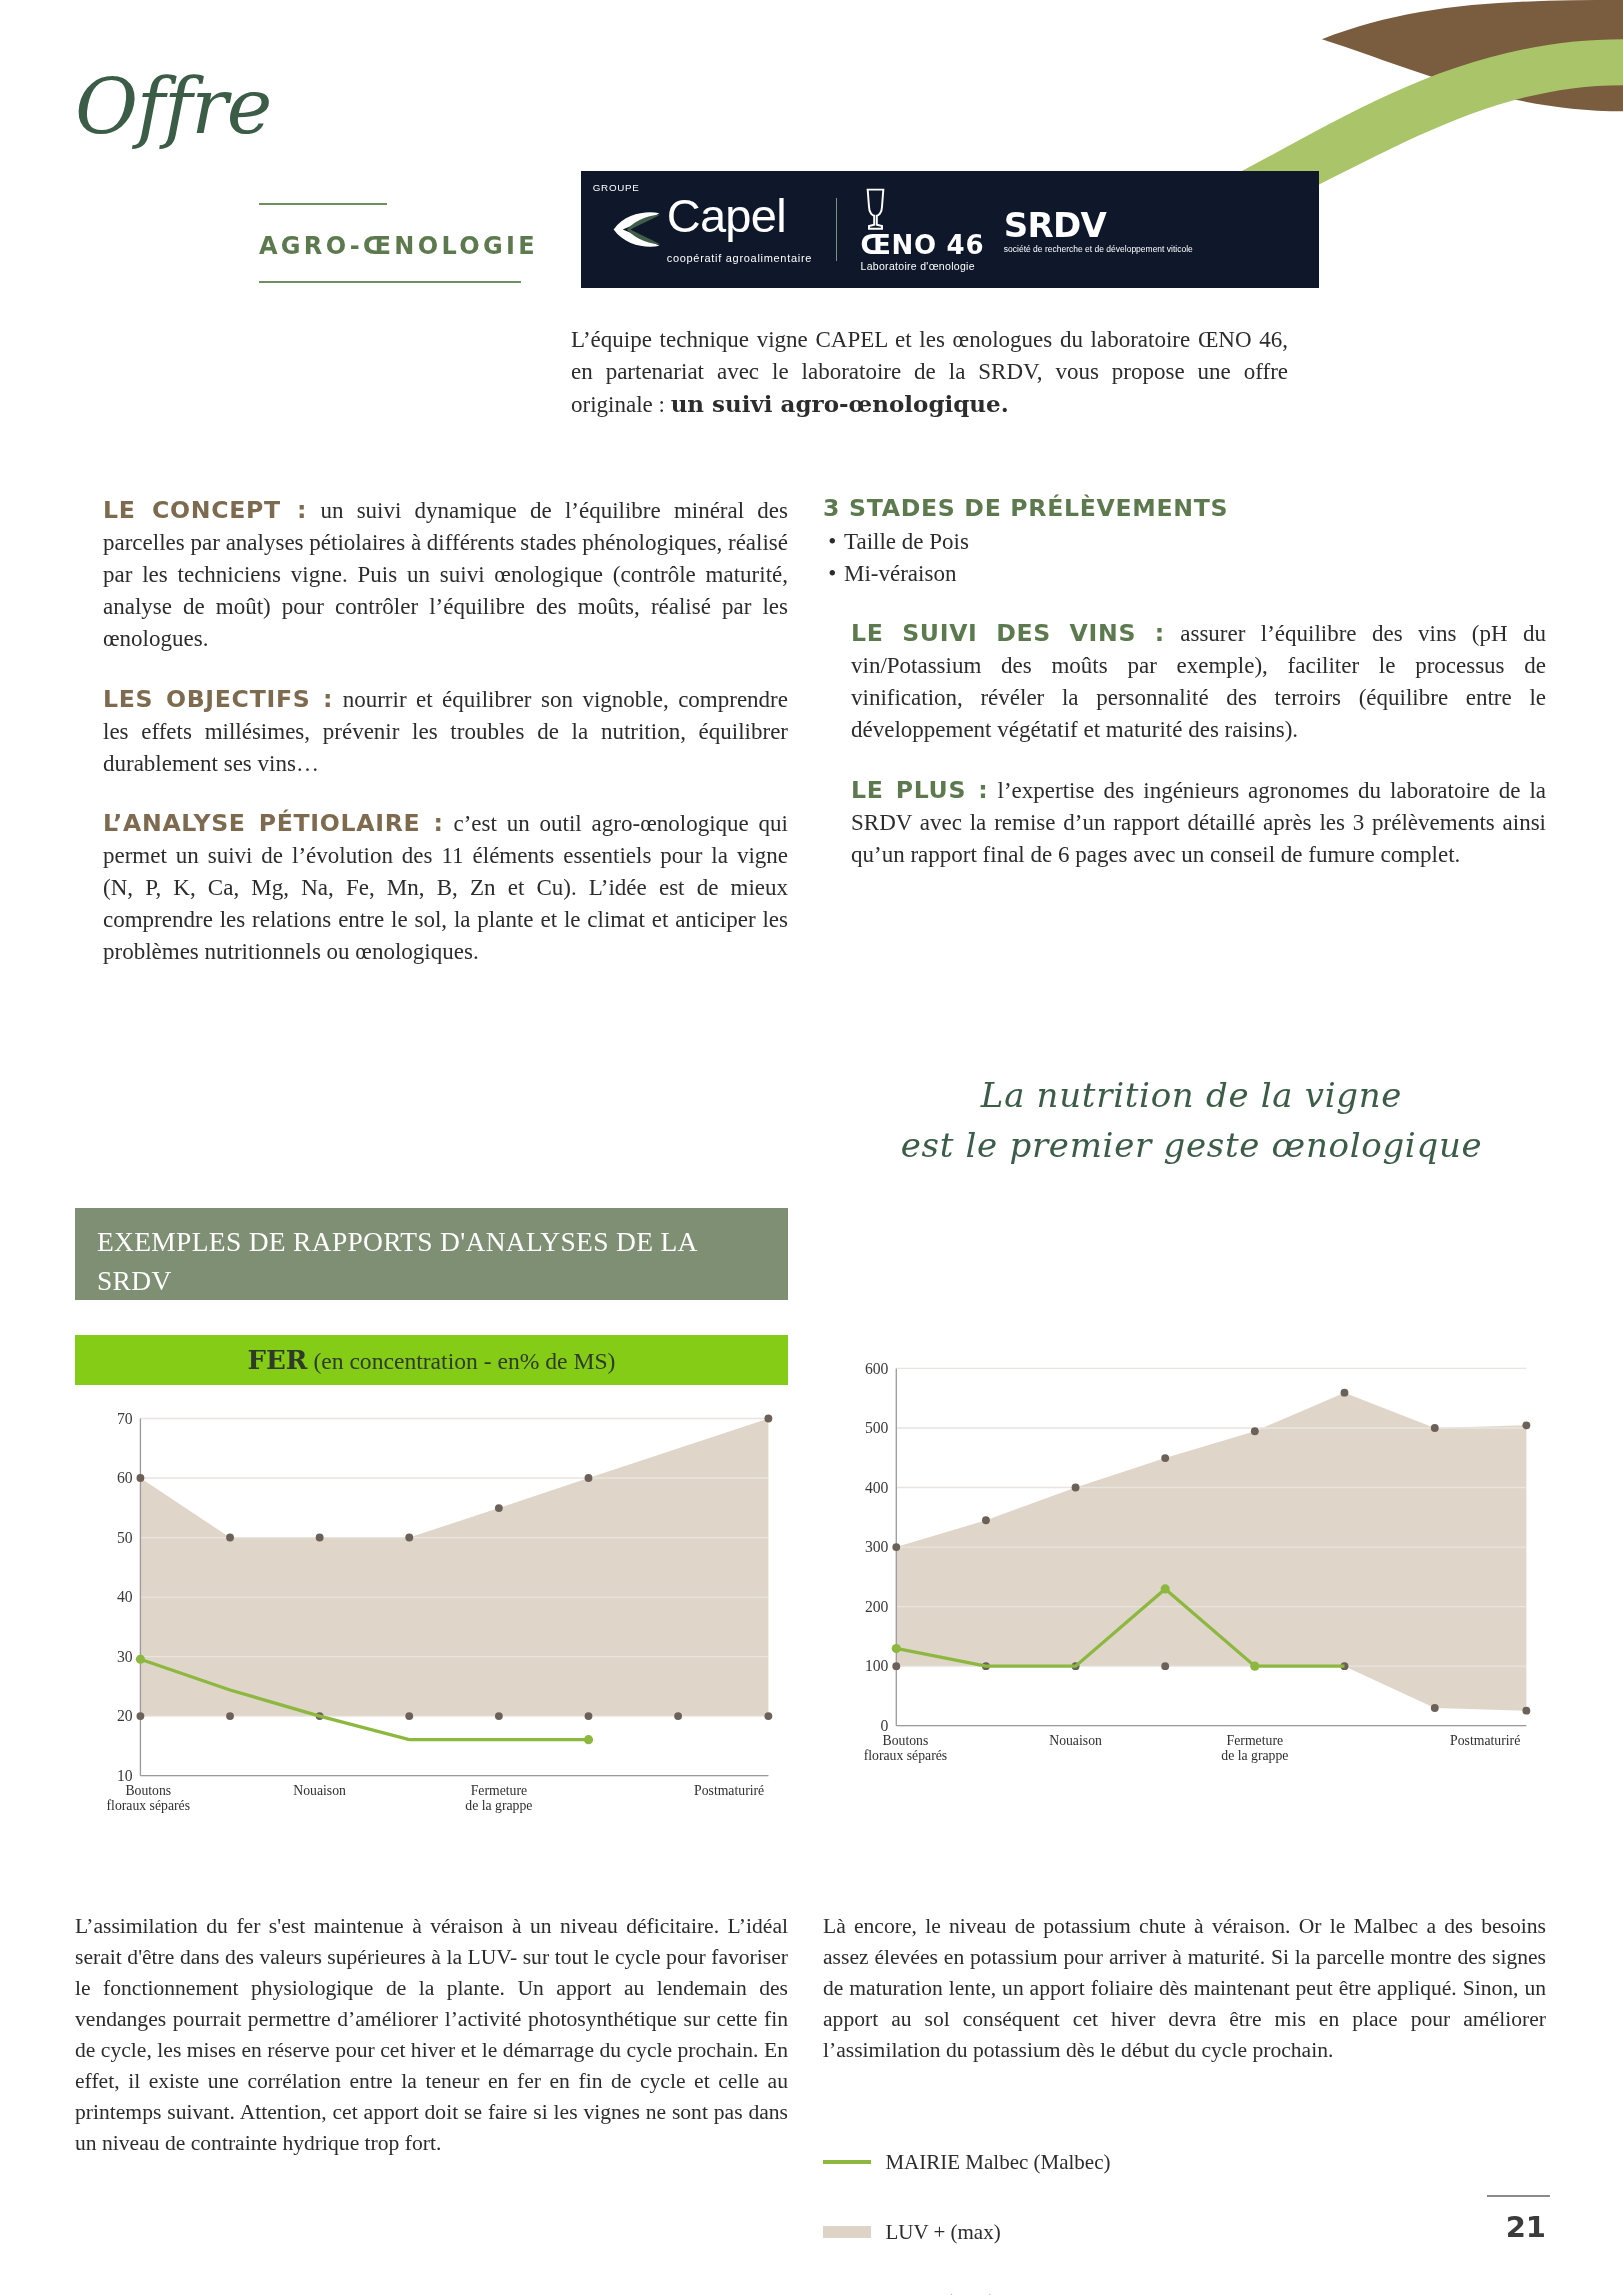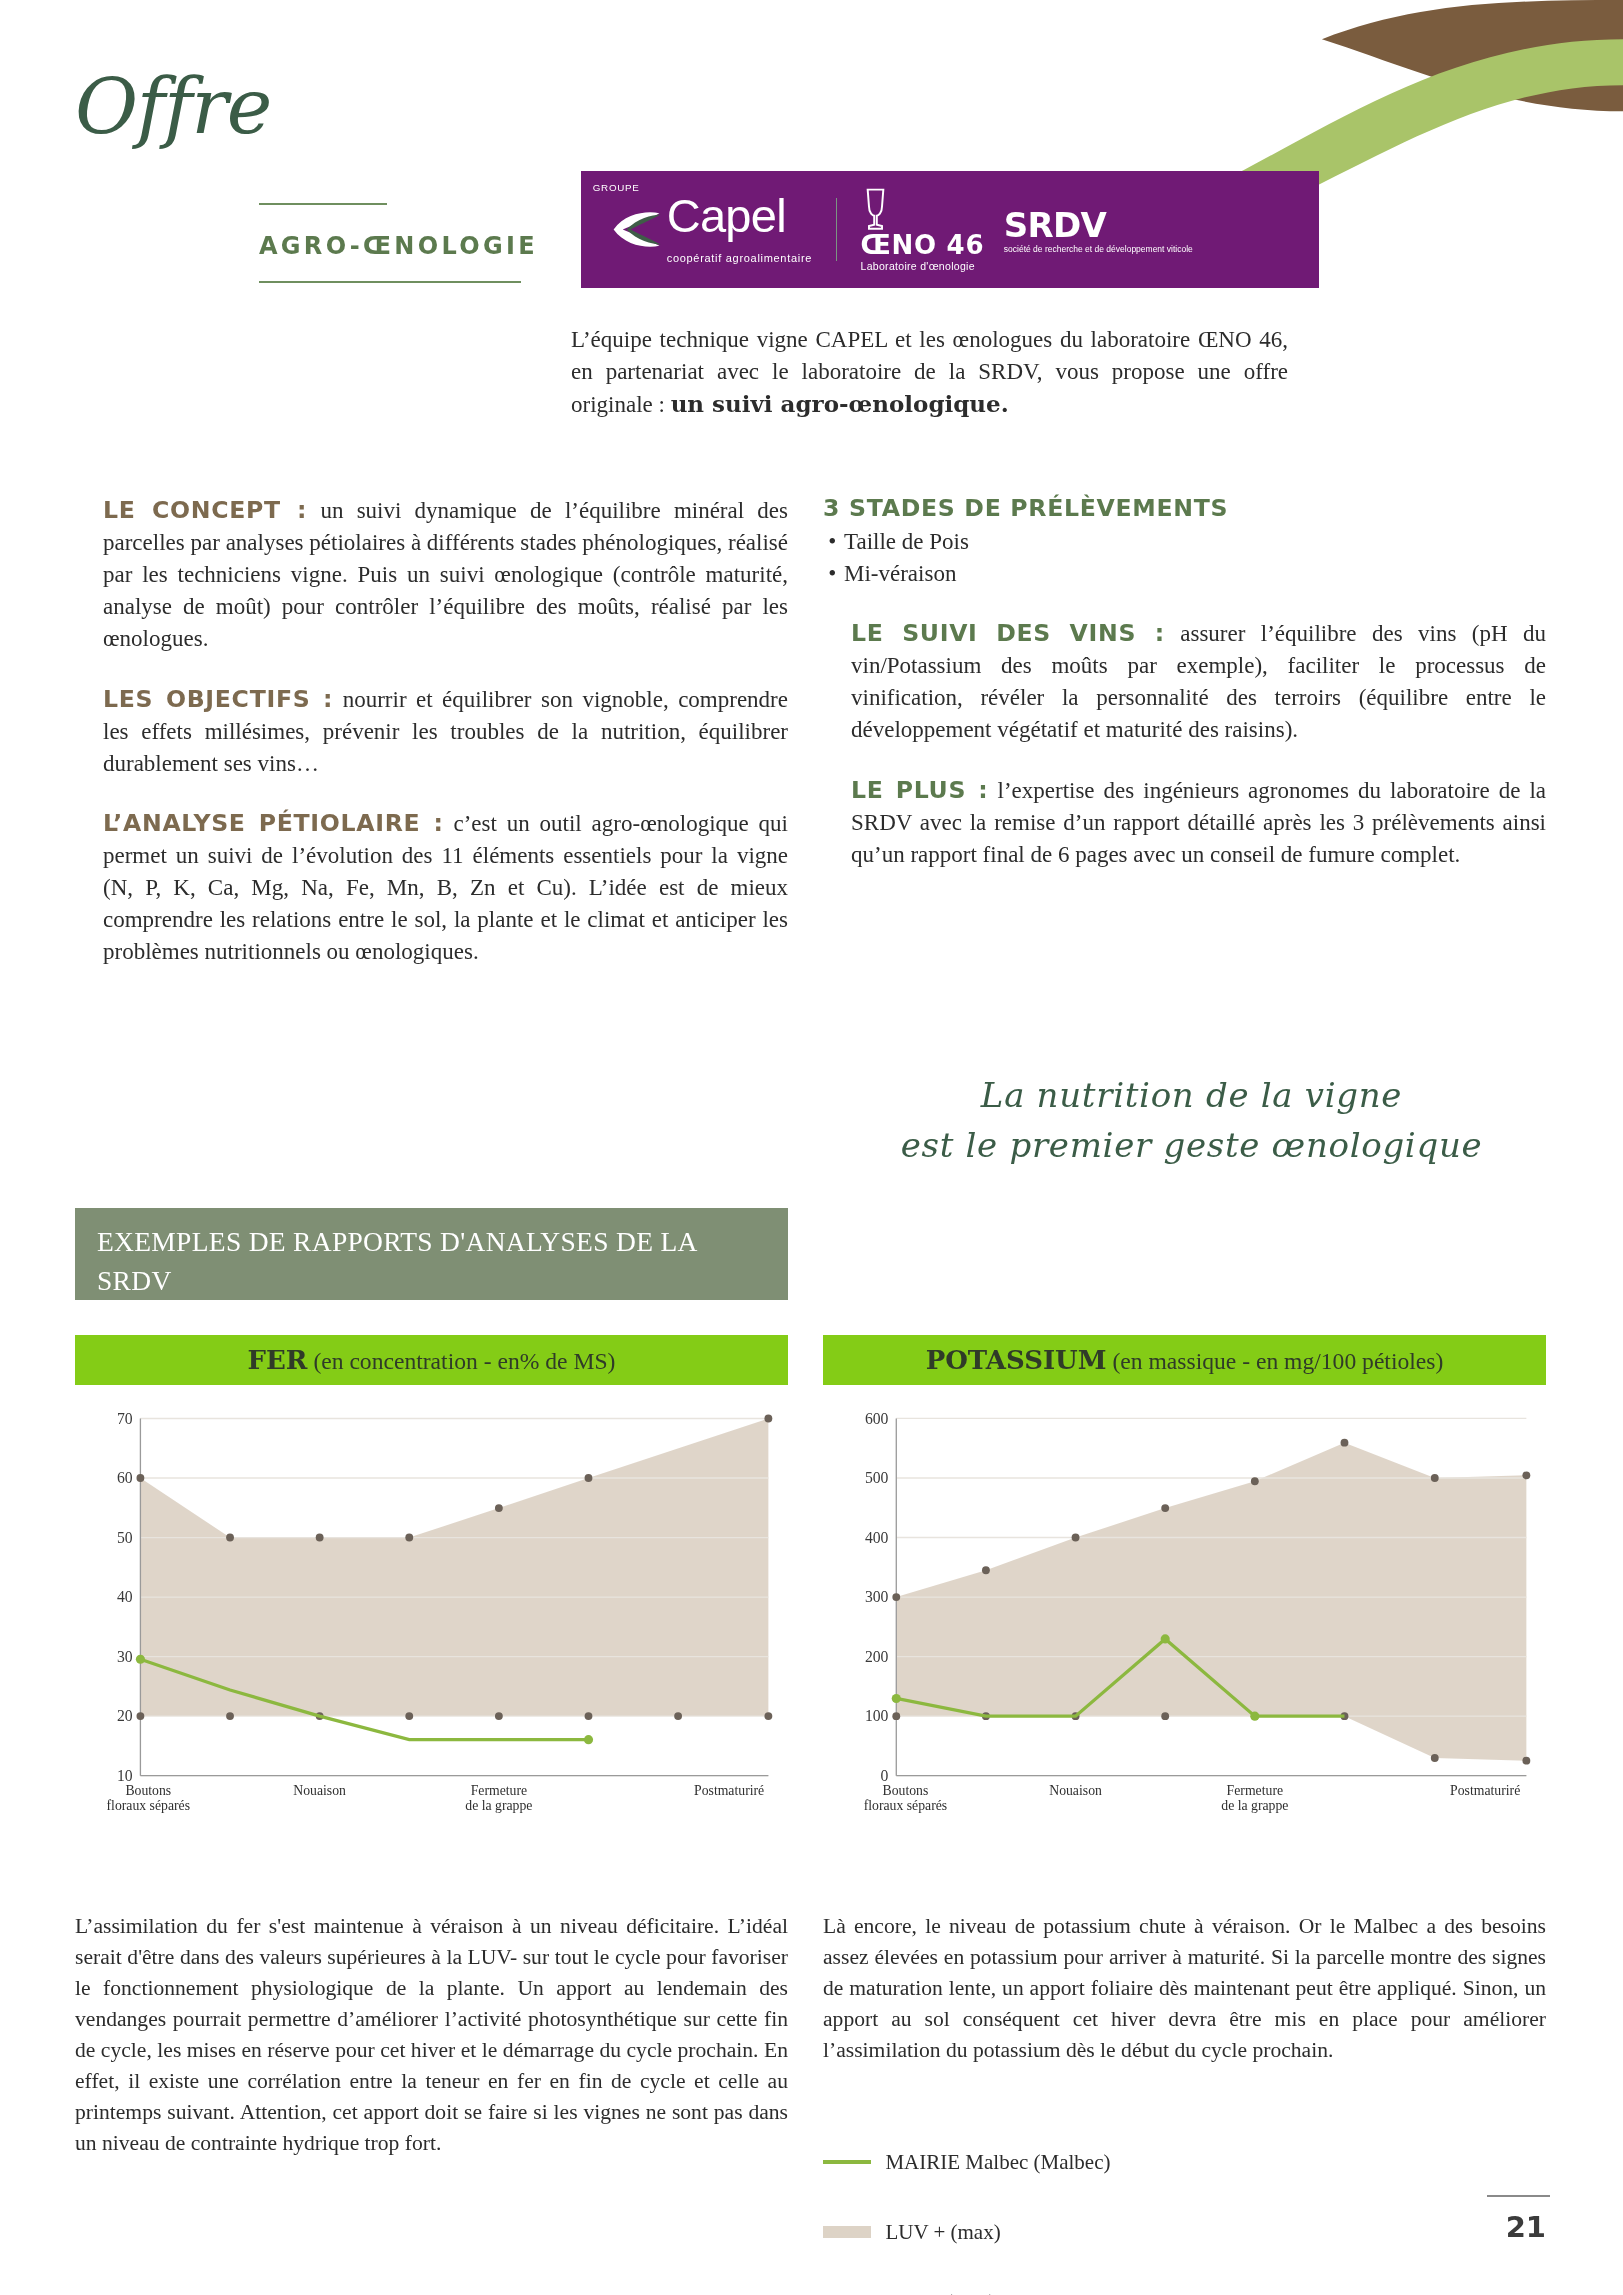--- a/index.html
+++ b/index.html
@@ -36,21 +36,21 @@
     letter-spacing:3.3px;
     color:#5c7a4e;
   }
   .agro-rule{
     position:absolute;left:259px;top:281px;width:262px;height:2px;background:#6f8f5f;
   }
 
   
   .logoband{
     position:absolute;left:581px;top:171px;width:738px;height:117px;
-    background:#701a75;
+    background:#0f172a;
     display:flex;align-items:center;
   }
   .logo-capel{display:flex;align-items:center;margin-left:29.5px;}
   .capel-leaf{
     width:51px;height:41px;margin-right:5.2px;position:relative;
   }
   .capel-text{color:#ffffff;font-family:"Liberation Sans",sans-serif;}
   .capel-word{font-size:47px;line-height:39px;letter-spacing:-0.7px;}
   .capel-groupe{
     position:absolute;left:11.8px;top:10.5px;
@@ -325,24 +325,20 @@
           <text x="374" y="600">Nouaison</text>
           <text x="648" y="600">Fermeture</text>
             <text x="648" y="624">de la grappe</text>
           <text x="1000" y="600">Postmaturiré</text>
         </g>
       </svg>
     </div>
   </div>
 
   <div class="chart-wrap right">
-    <div class="chart-title">
-      <b>POTASSIUM</b>
-      <span>(en massique - en mg/100 pétioles)</span>
-    </div>
     <div class="chart-box">
       <svg width="723" height="432" viewBox="0 0 1105 660">
         <g font-family="Liberation Serif, serif" font-size="24" fill="#3a3a3a" text-anchor="end">
           <text x="100" y="33">600</text>
           <text x="100" y="124">500</text>
           <text x="100" y="215">400</text>
           <text x="100" y="306">300</text>
           <text x="100" y="397">200</text>
           <text x="100" y="488">100</text>
           <text x="100" y="579">0</text>

